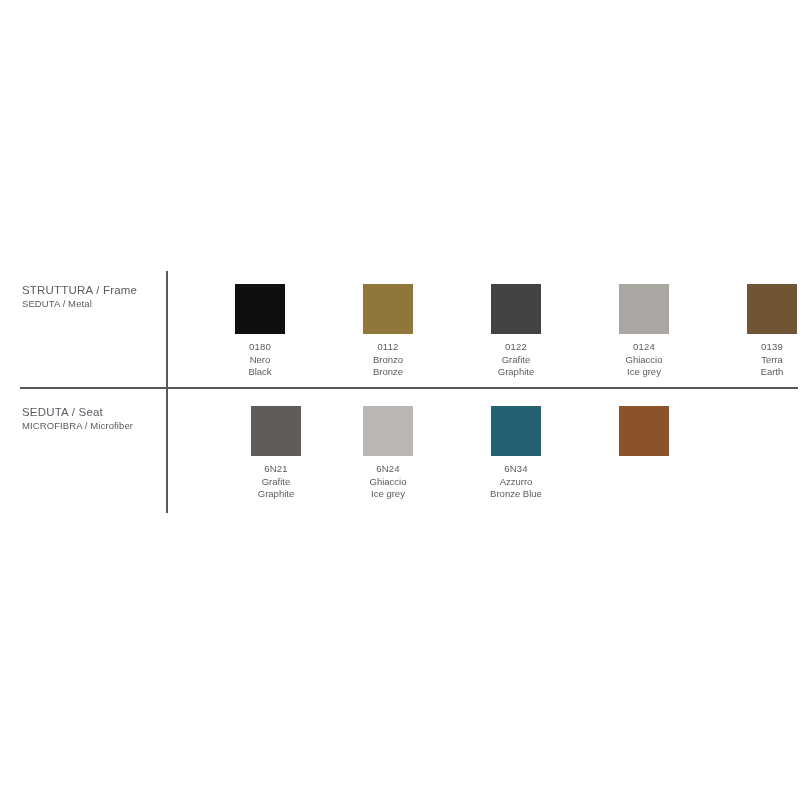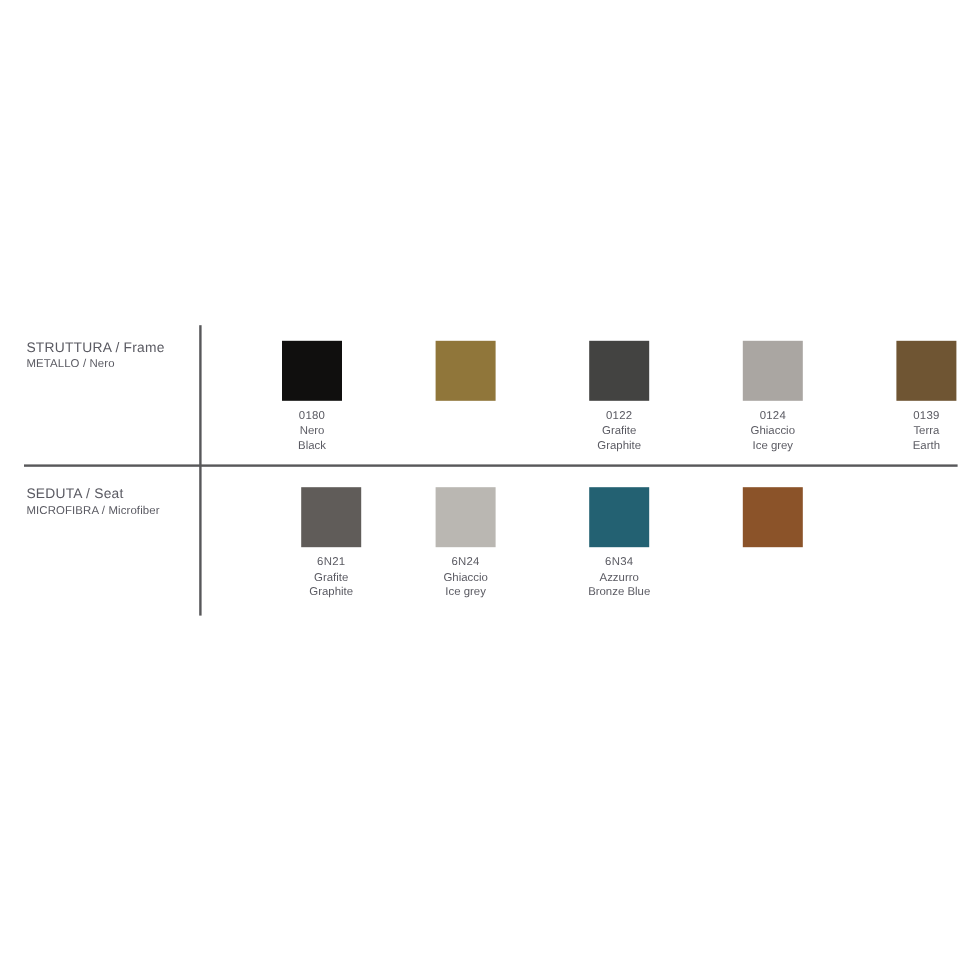--- a/index.html
+++ b/index.html
@@ -110,33 +110,38 @@
 <body>
 
 <div id="finish-chart">
 
   <div class="vline"></div>
   <div class="hline"></div>
 
   <div class="section section-frame">
     <div class="section-title">
       <span class="title-main">STRUTTURA / Frame</span>
-      <span class="title-sub">METALLO / Nero</span>
+      <span class="title-sub">SEDUTA / Metal</span>
     </div>
     <div class="swatch-strip">
         <div class="swatch-item" style="left: 0px;">
           <div class="swatch-chip" style="background: rgb(16, 15, 14);"></div>
           <div class="swatch-caption">
             <span class="cap-code">0180</span>
             <span class="cap-it">Nero</span>
             <span class="cap-en">Black</span>
           </div>
         </div>
         <div class="swatch-item" style="left: 128px;">
           <div class="swatch-chip" style="background: rgb(144, 118, 58);"></div>
+          <div class="swatch-caption">
+            <span class="cap-code">0112</span>
+            <span class="cap-it">Bronzo</span>
+            <span class="cap-en">Bronze</span>
+          </div>
         </div>
         <div class="swatch-item" style="left: 256px;">
           <div class="swatch-chip" style="background: rgb(67, 67, 65);"></div>
           <div class="swatch-caption">
             <span class="cap-code">0122</span>
             <span class="cap-it">Grafite</span>
             <span class="cap-en">Graphite</span>
           </div>
         </div>
         <div class="swatch-item" style="left: 384px;">

